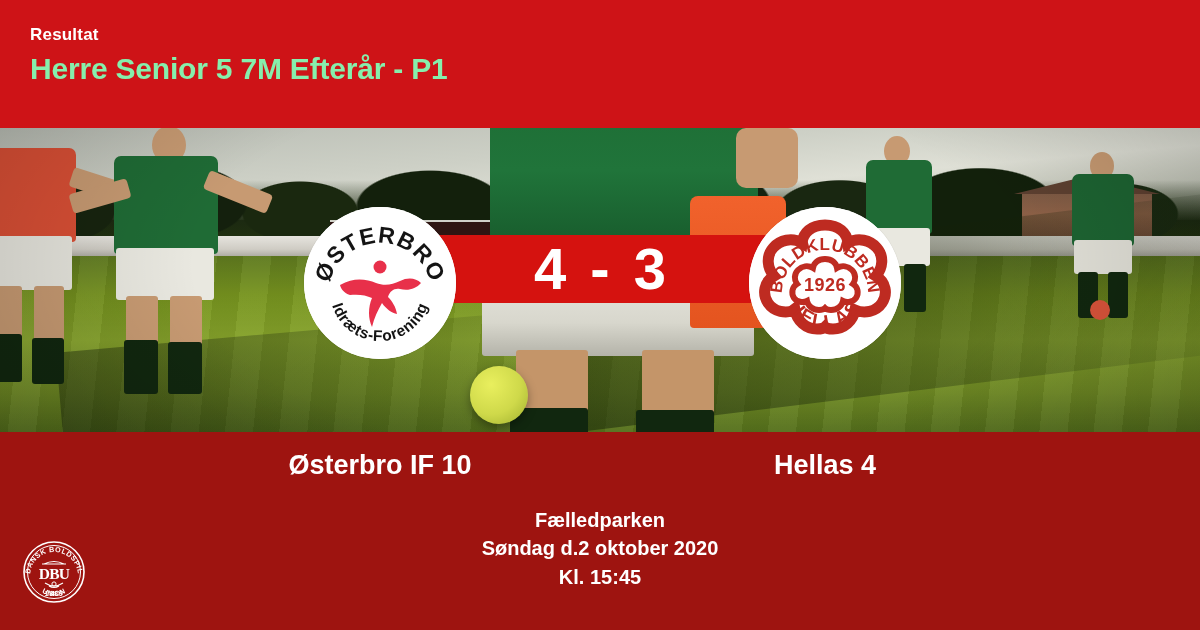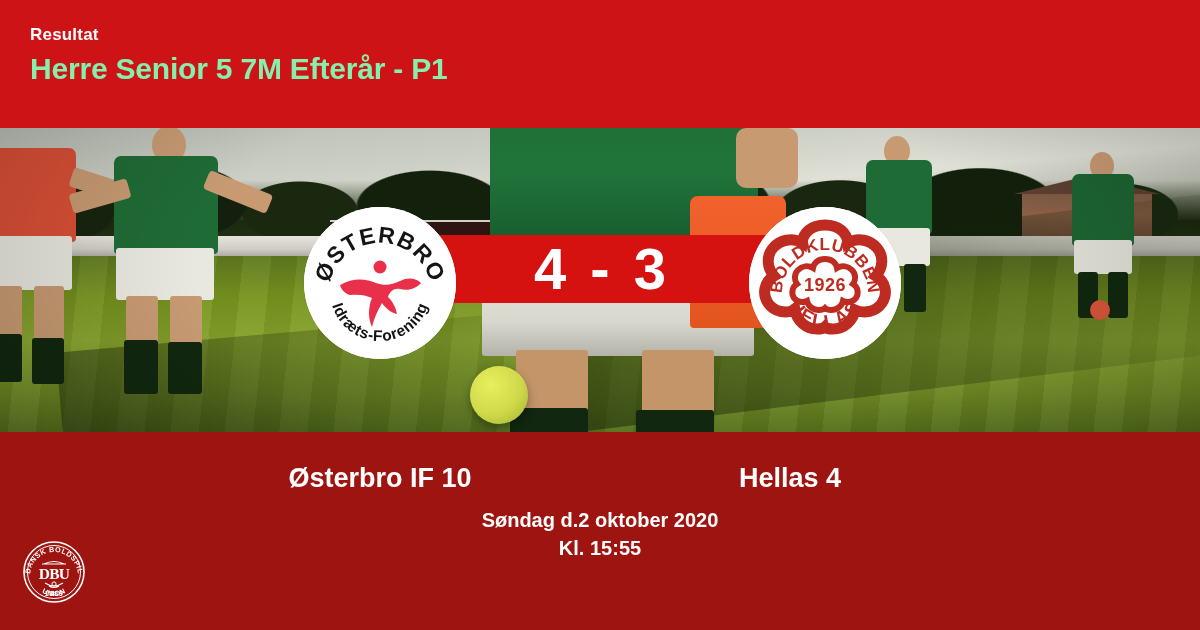--- a/index.html
+++ b/index.html
@@ -192,24 +192,24 @@
 
   
   #bottom {
     position:absolute; left:0; top:432px;
     width:1200px; height:198px;
     background:#9e1410;
   }
   #team-home-name, #team-away-name {
     position:absolute; top:450px;
     font-size:27px; font-weight:bold; color:#ffffff;
-    text-align:center; white-space:nowrap;margin-top:13px;
+    text-align:center; white-space:nowrap;
   }
   #team-home-name { left:180px; width:400px; }
-  #team-away-name { left:590px; width:400px; }
+  #team-away-name { left:625px; width:400px; }
 
   #match-meta {
     position:absolute; left:350px; top:506px; width:500px;
     text-align:center; color:#ffffff;
   }
   #match-meta div {
     font-size:20px; font-weight:bold; line-height:1.42;
     white-space:nowrap;
   }
 
@@ -352,22 +352,23 @@
       </g>
     </svg>
   </div>
 
   <div id="bottom"></div>
 
   <div id="team-home-name">Østerbro IF 10</div>
   <div id="team-away-name">Hellas 4</div>
 
   <div id="match-meta">
+    <div>Fælledparken</div>
     <div>Søndag d.2 oktober 2020</div>
-    <div>Kl. 15:55</div>
+    <div>Kl. 15:45</div>
   </div>
 
   <div id="dbu-block">
     <svg id="dbu-seal" viewBox="0 0 64 64">
       <defs>
         <path id="dbuTop" d="M 8,36 A 24,24 0 0 1 56,36" fill="none"></path>
         <path id="dbuBot" d="M 10,34 A 22,22 0 0 0 54,34" fill="none"></path>
       </defs>
       <circle cx="32" cy="32" r="30" fill="none" stroke="#ffffff" stroke-width="1.6"></circle>
       <circle cx="32" cy="32" r="26.5" fill="none" stroke="#ffffff" stroke-width="1"></circle>

